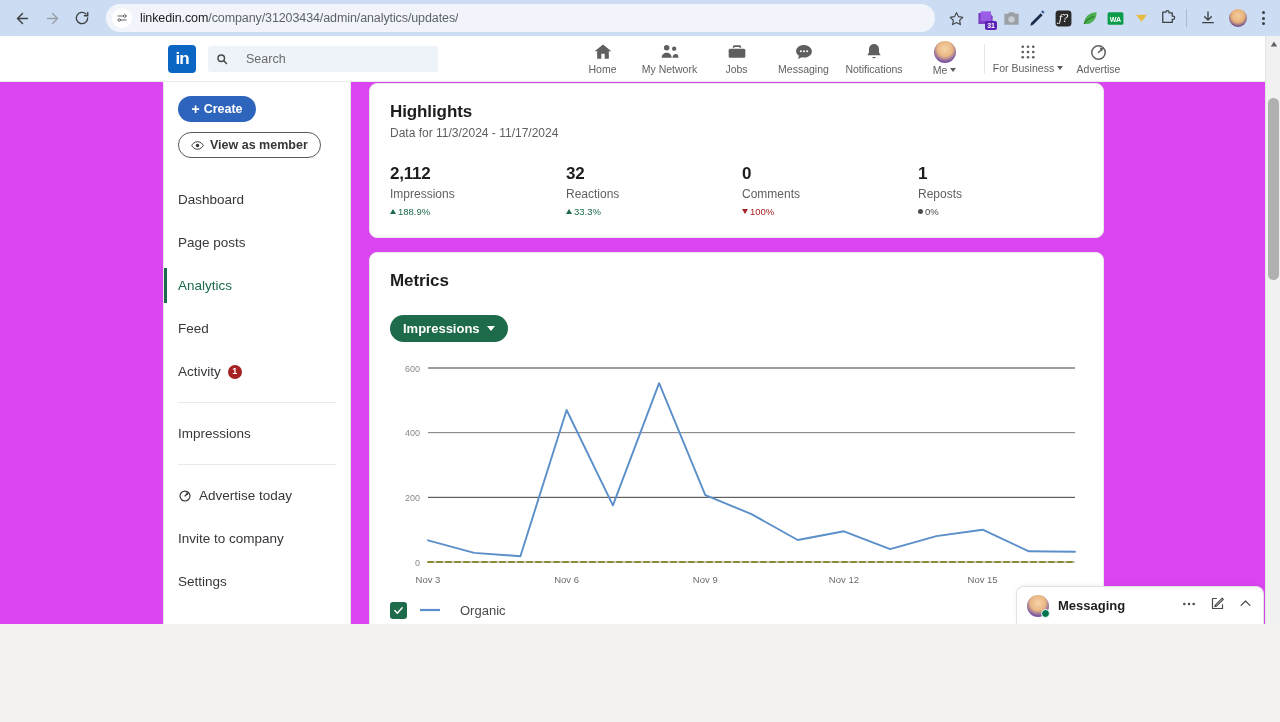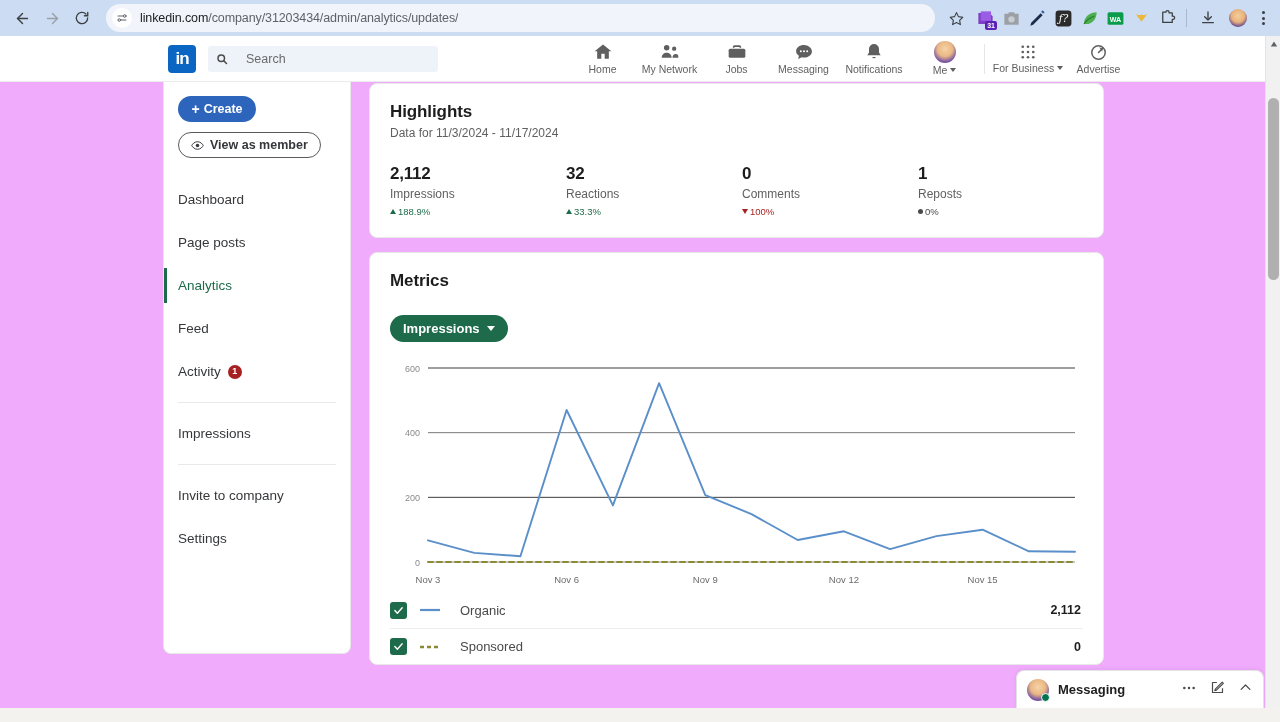--- a/index.html
+++ b/index.html
@@ -46,21 +46,21 @@
   .ext { width: 20px; height: 20px; flex: none; position: relative;
          display:flex; align-items:center; justify-content:center; }
   .chrome-sep { width:1px; height:18px; background:#a9b9d0; margin:0 5px; flex:none;}
   .avatar-chrome { width:18px;height:18px;border-radius:50%;
     background: radial-gradient(circle at 50% 38%, #f5cda0 0%, #e8b27a 45%, #6b4d8f 75%, #5e3f86 100%);
     flex:none; }
   .kebab { width:18px; display:flex; flex-direction:column; align-items:center; gap:2.5px; flex:none; }
   .kebab i { width:3px;height:3px;border-radius:50%;background:#3c4043; display:block;}
 
   
-  .viewport { width: 1280px; height: 672px; position: relative; overflow: hidden; background:#f0abfc; }
+  .viewport { width: 1280px; height: 588px; position: relative; overflow: hidden; background:#d946ef; }
 
   
   .li-nav {
     height: 46px; background: #fff; width: 1268px;
     display: flex; align-items: center; padding-left: 168px;
     border-bottom: 1px solid #ebebeb;
   }
   .li-logo {
     width: 28px; height: 28px; border-radius: 4px; background: #0a66c2;
     color: #fff; font-weight: 700; font-size: 17px;
@@ -442,20 +442,28 @@
         </div>
 
         <div class="side-sep"></div>
 
         <div class="side-item">
           <span>Impressions</span>
         </div>
 
         <div class="side-sep"></div>
 
+        <div class="side-item">
+          <svg width="14" height="14" viewBox="0 0 24 24" fill="none" stroke="#35373a" stroke-width="2">
+              <circle cx="12" cy="12" r="8.5"></circle>
+              <path d="M12 12l5-5" stroke-linecap="round"></path>
+              <path d="M13 5.5l4.5 1.5-1 4" fill="#35373a" stroke="none"></path>
+            </svg>
+          <span>Advertise today</span>
+        </div>
         <div class="side-item">
           <span>Invite to company</span>
         </div>
         <div class="side-item">
           <span>Settings</span>
         </div>
       </div>
     </div>
 
     <div class="main">

